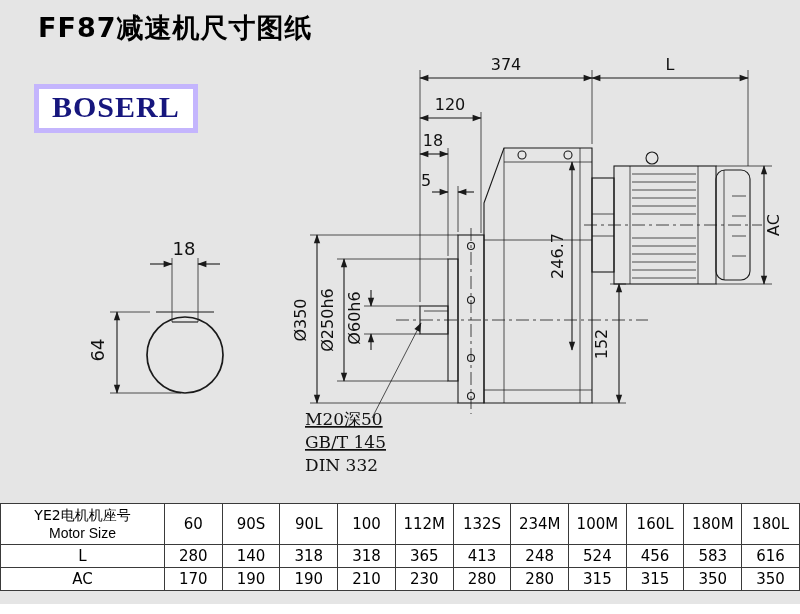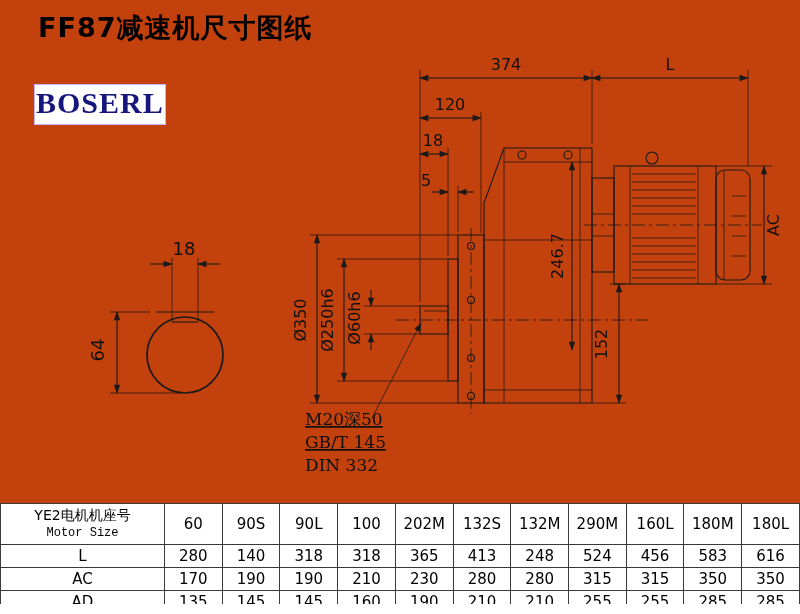--- a/index.html
+++ b/index.html
@@ -1,35 +1,35 @@
 <!DOCTYPE html>
 <html><head>
 <meta charset="utf-8">
 <style>
   html,body{margin:0;padding:0;background:#fff;}
-  .sheet{position:relative;width:800px;height:604px;background:#c2410c;overflow:hidden;font-family:"DejaVu Sans",sans-serif;}
+  .sheet{position:relative;width:800px;height:604px;background:#e5e5e5;overflow:hidden;font-family:"DejaVu Sans",sans-serif;}
   .title{position:absolute;left:38px;top:10px;font:bold 27px "DejaVu Sans",sans-serif;color:#000;letter-spacing:1px;white-space:nowrap;}
-  .logo{position:absolute;left:34px;top:84px;border:1px solid #c4b5fd;color:#16167d;
-        font:bold 30px "Liberation Serif",serif;padding:1px 1px 4px;background:#fff;letter-spacing:1px;}
+  .logo{position:absolute;left:34px;top:84px;border:5px solid #c4b5fd;color:#16167d;
+        font:bold 30px "Liberation Serif",serif;padding:1px 13px 4px;background:#fff;letter-spacing:1px;}
   svg.draw{position:absolute;left:0;top:0;}
   svg.draw line,svg.draw rect,svg.draw circle,svg.draw path{stroke:#1a1a1a;fill:none;stroke-width:1.1;}
   svg.draw .thin{stroke-width:0.75;}
   svg.draw .thick{stroke-width:1.7;}
   svg.draw .cl{stroke-dasharray:13 4 3 4;stroke-width:0.8;}
   svg.draw text{stroke:none;fill:#111;}
   .dim{font:16px "DejaVu Sans",sans-serif;}
   .dimbig{font:18px "DejaVu Sans",sans-serif;}
   .note{font:17px "DejaVu Serif",serif;}
   table.spec{position:absolute;left:0;top:503px;width:800px;border-collapse:collapse;table-layout:fixed;background:#fff;}
   table.spec th,table.spec td{border:1px solid #3a3a3a;text-align:center;vertical-align:middle;
         font:15px "DejaVu Sans",sans-serif;font-weight:normal;color:#000;padding:0;height:22px;}
   table.spec thead th{height:40px;margin-left:40px;}
   col.label-col{width:164px;}
   .hdr-cn{font-size:14px;line-height:19px;}
-  .hdr-en{font-size:12px;line-height:17px;font-family:Liberation Mono, monospace;}
+  .hdr-en{font-size:14px;line-height:17px;font-family:Liberation Sans, sans-serif;}
 </style>
 </head>
 <body>
 
 <div class="sheet">
 
   <div class="title">FF87减速机尺寸图纸</div>
   <div class="logo">BOSERL</div>
 
   <svg class="draw" width="800" height="505" viewBox="0 0 800 505">
@@ -209,24 +209,24 @@
     <thead>
       <tr>
         <th>
           <div class="hdr-cn">YE2电机机座号</div>
           <div class="hdr-en">Motor Size</div>
         </th>
         <th>60</th>
         <th>90S</th>
         <th>90L</th>
         <th>100</th>
-        <th>202M</th>
+        <th>112M</th>
         <th>132S</th>
-        <th>132M</th>
-        <th>290M</th>
+        <th>234M</th>
+        <th>100M</th>
         <th>160L</th>
         <th>180M</th>
         <th>180L</th>
       </tr>
     </thead>
     <tbody>
       <tr>
         <th>L</th>
         <td>280</td>
         <td>140</td>
@@ -247,30 +247,16 @@
         <td>190</td>
         <td>210</td>
         <td>230</td>
         <td>280</td>
         <td>280</td>
         <td>315</td>
         <td>315</td>
         <td>350</td>
         <td>350</td>
       </tr>
-      <tr>
-        <th>AD</th>
-        <td>135</td>
-        <td>145</td>
-        <td>145</td>
-        <td>160</td>
-        <td>190</td>
-        <td>210</td>
-        <td>210</td>
-        <td>255</td>
-        <td>255</td>
-        <td>285</td>
-        <td>285</td>
-      </tr>
     </tbody>
   </table>
 
 </div>
 
 </body></html>

